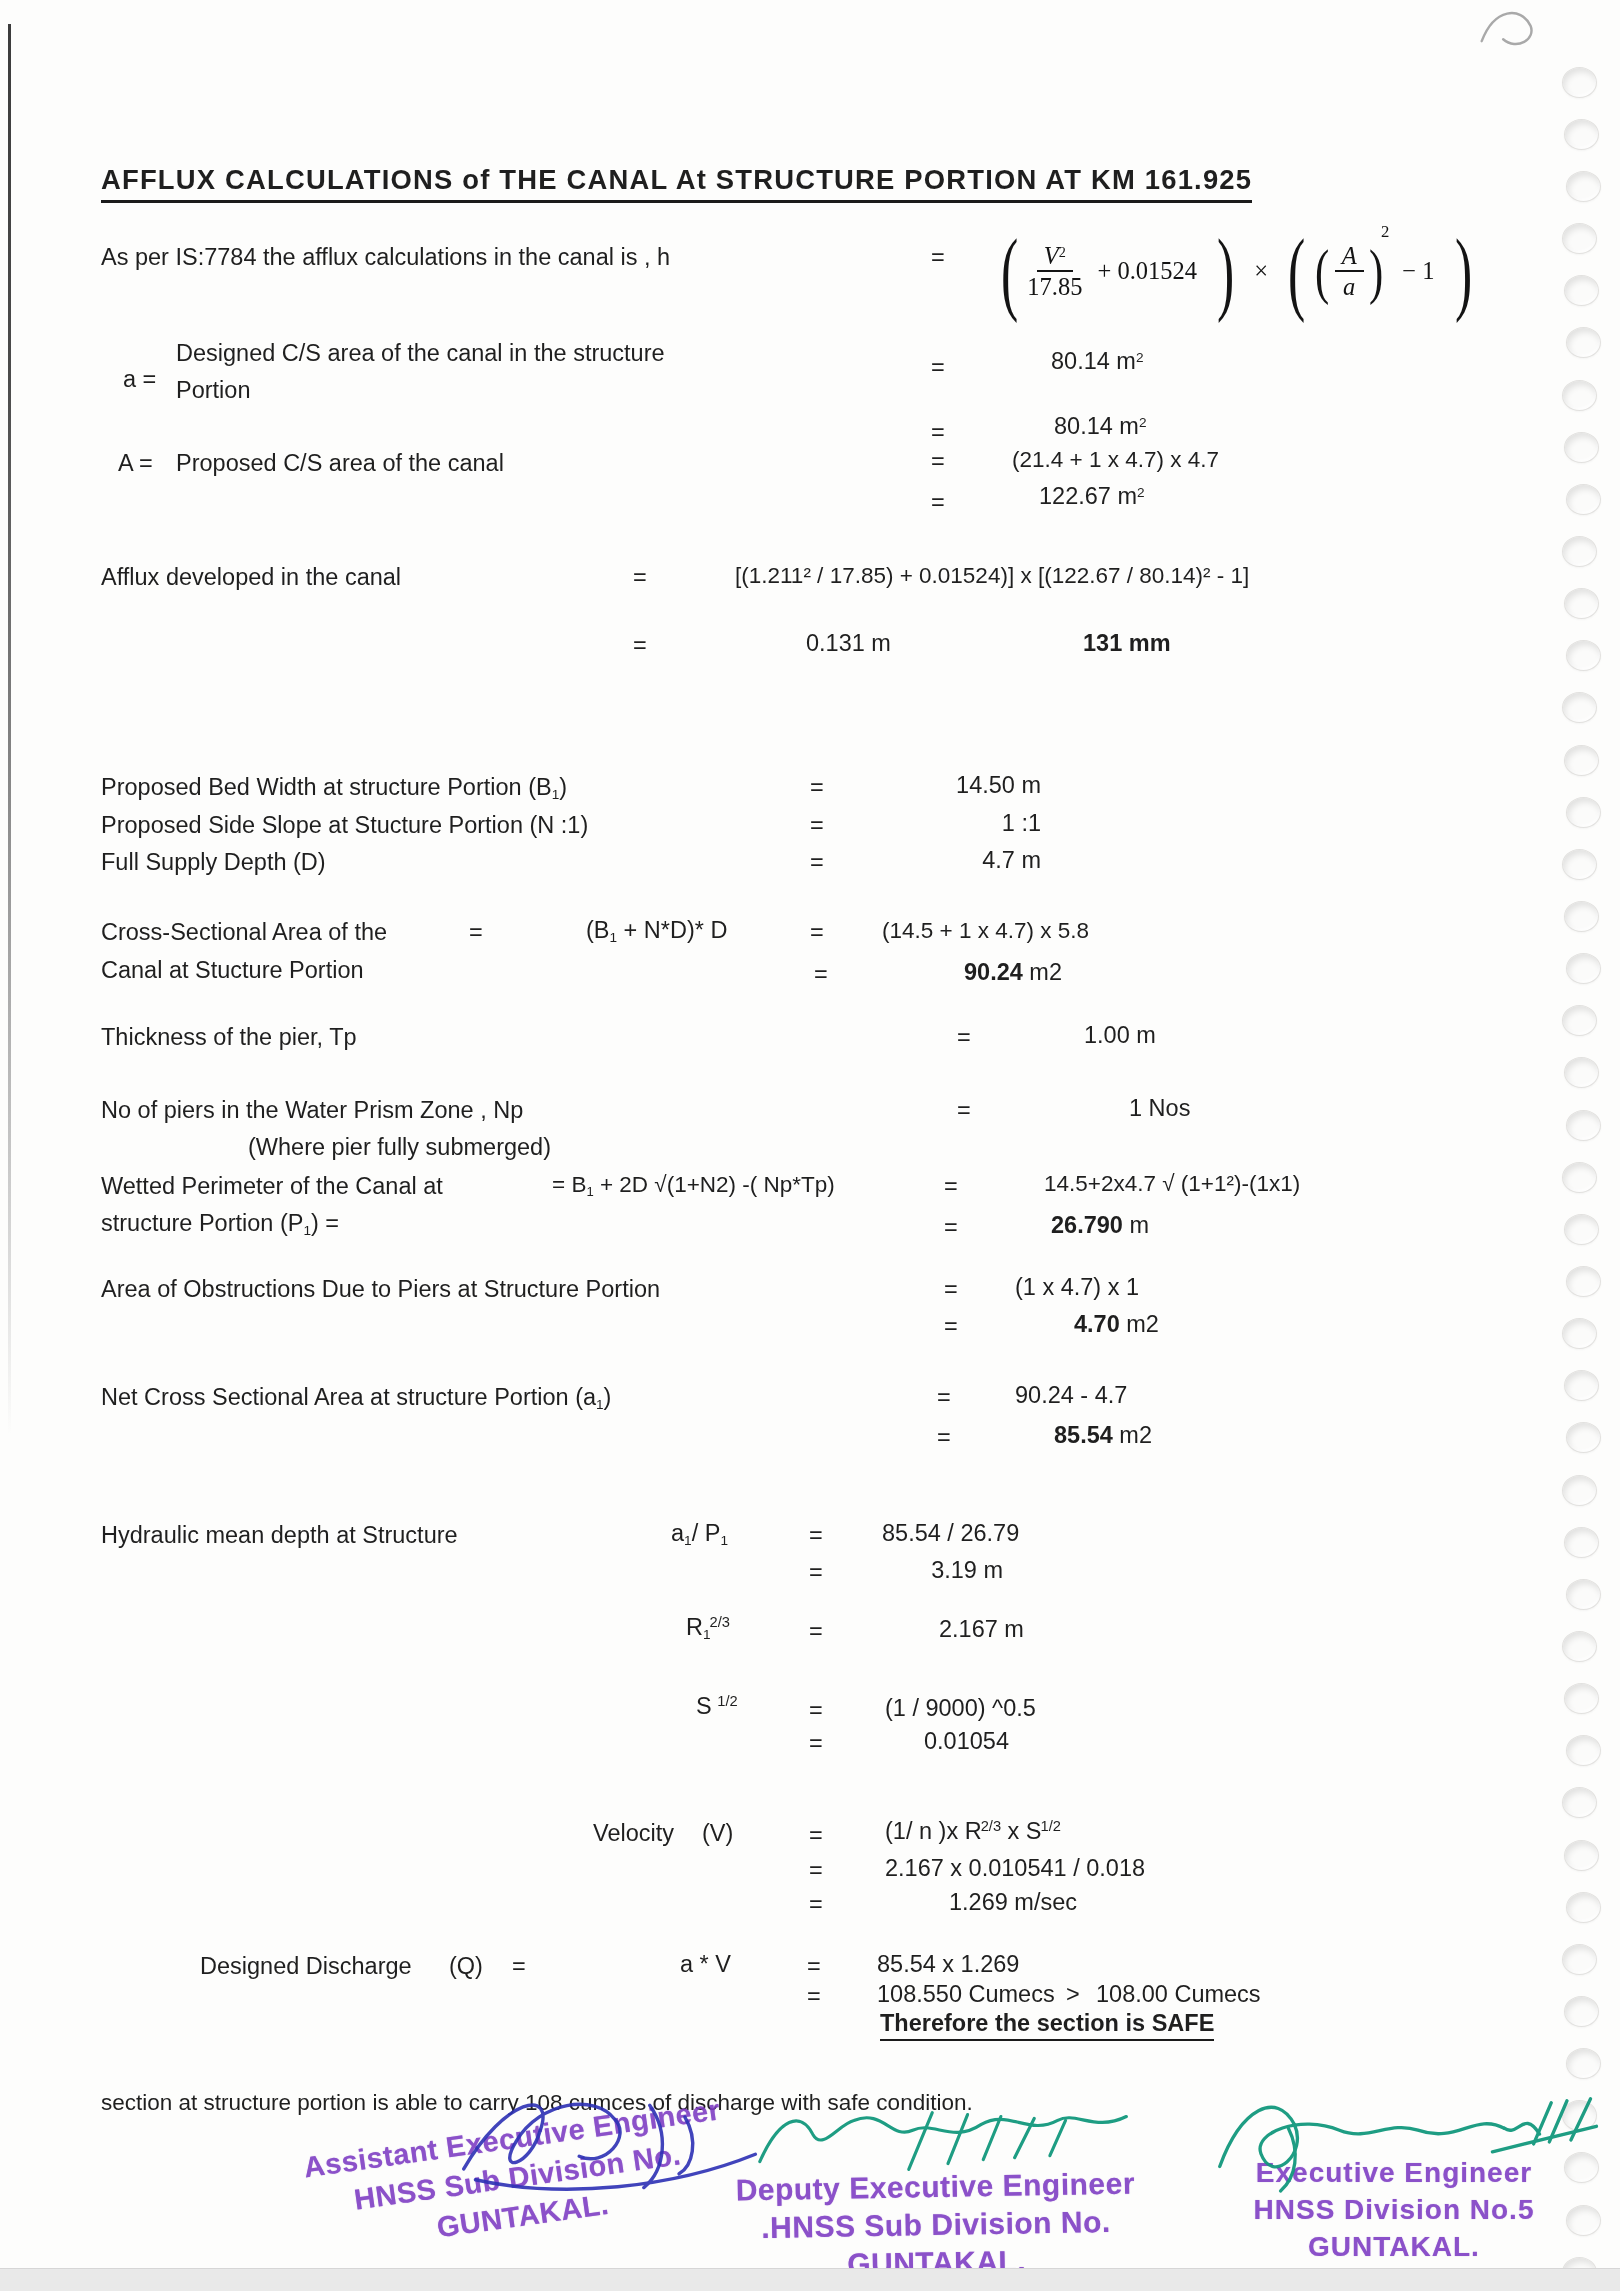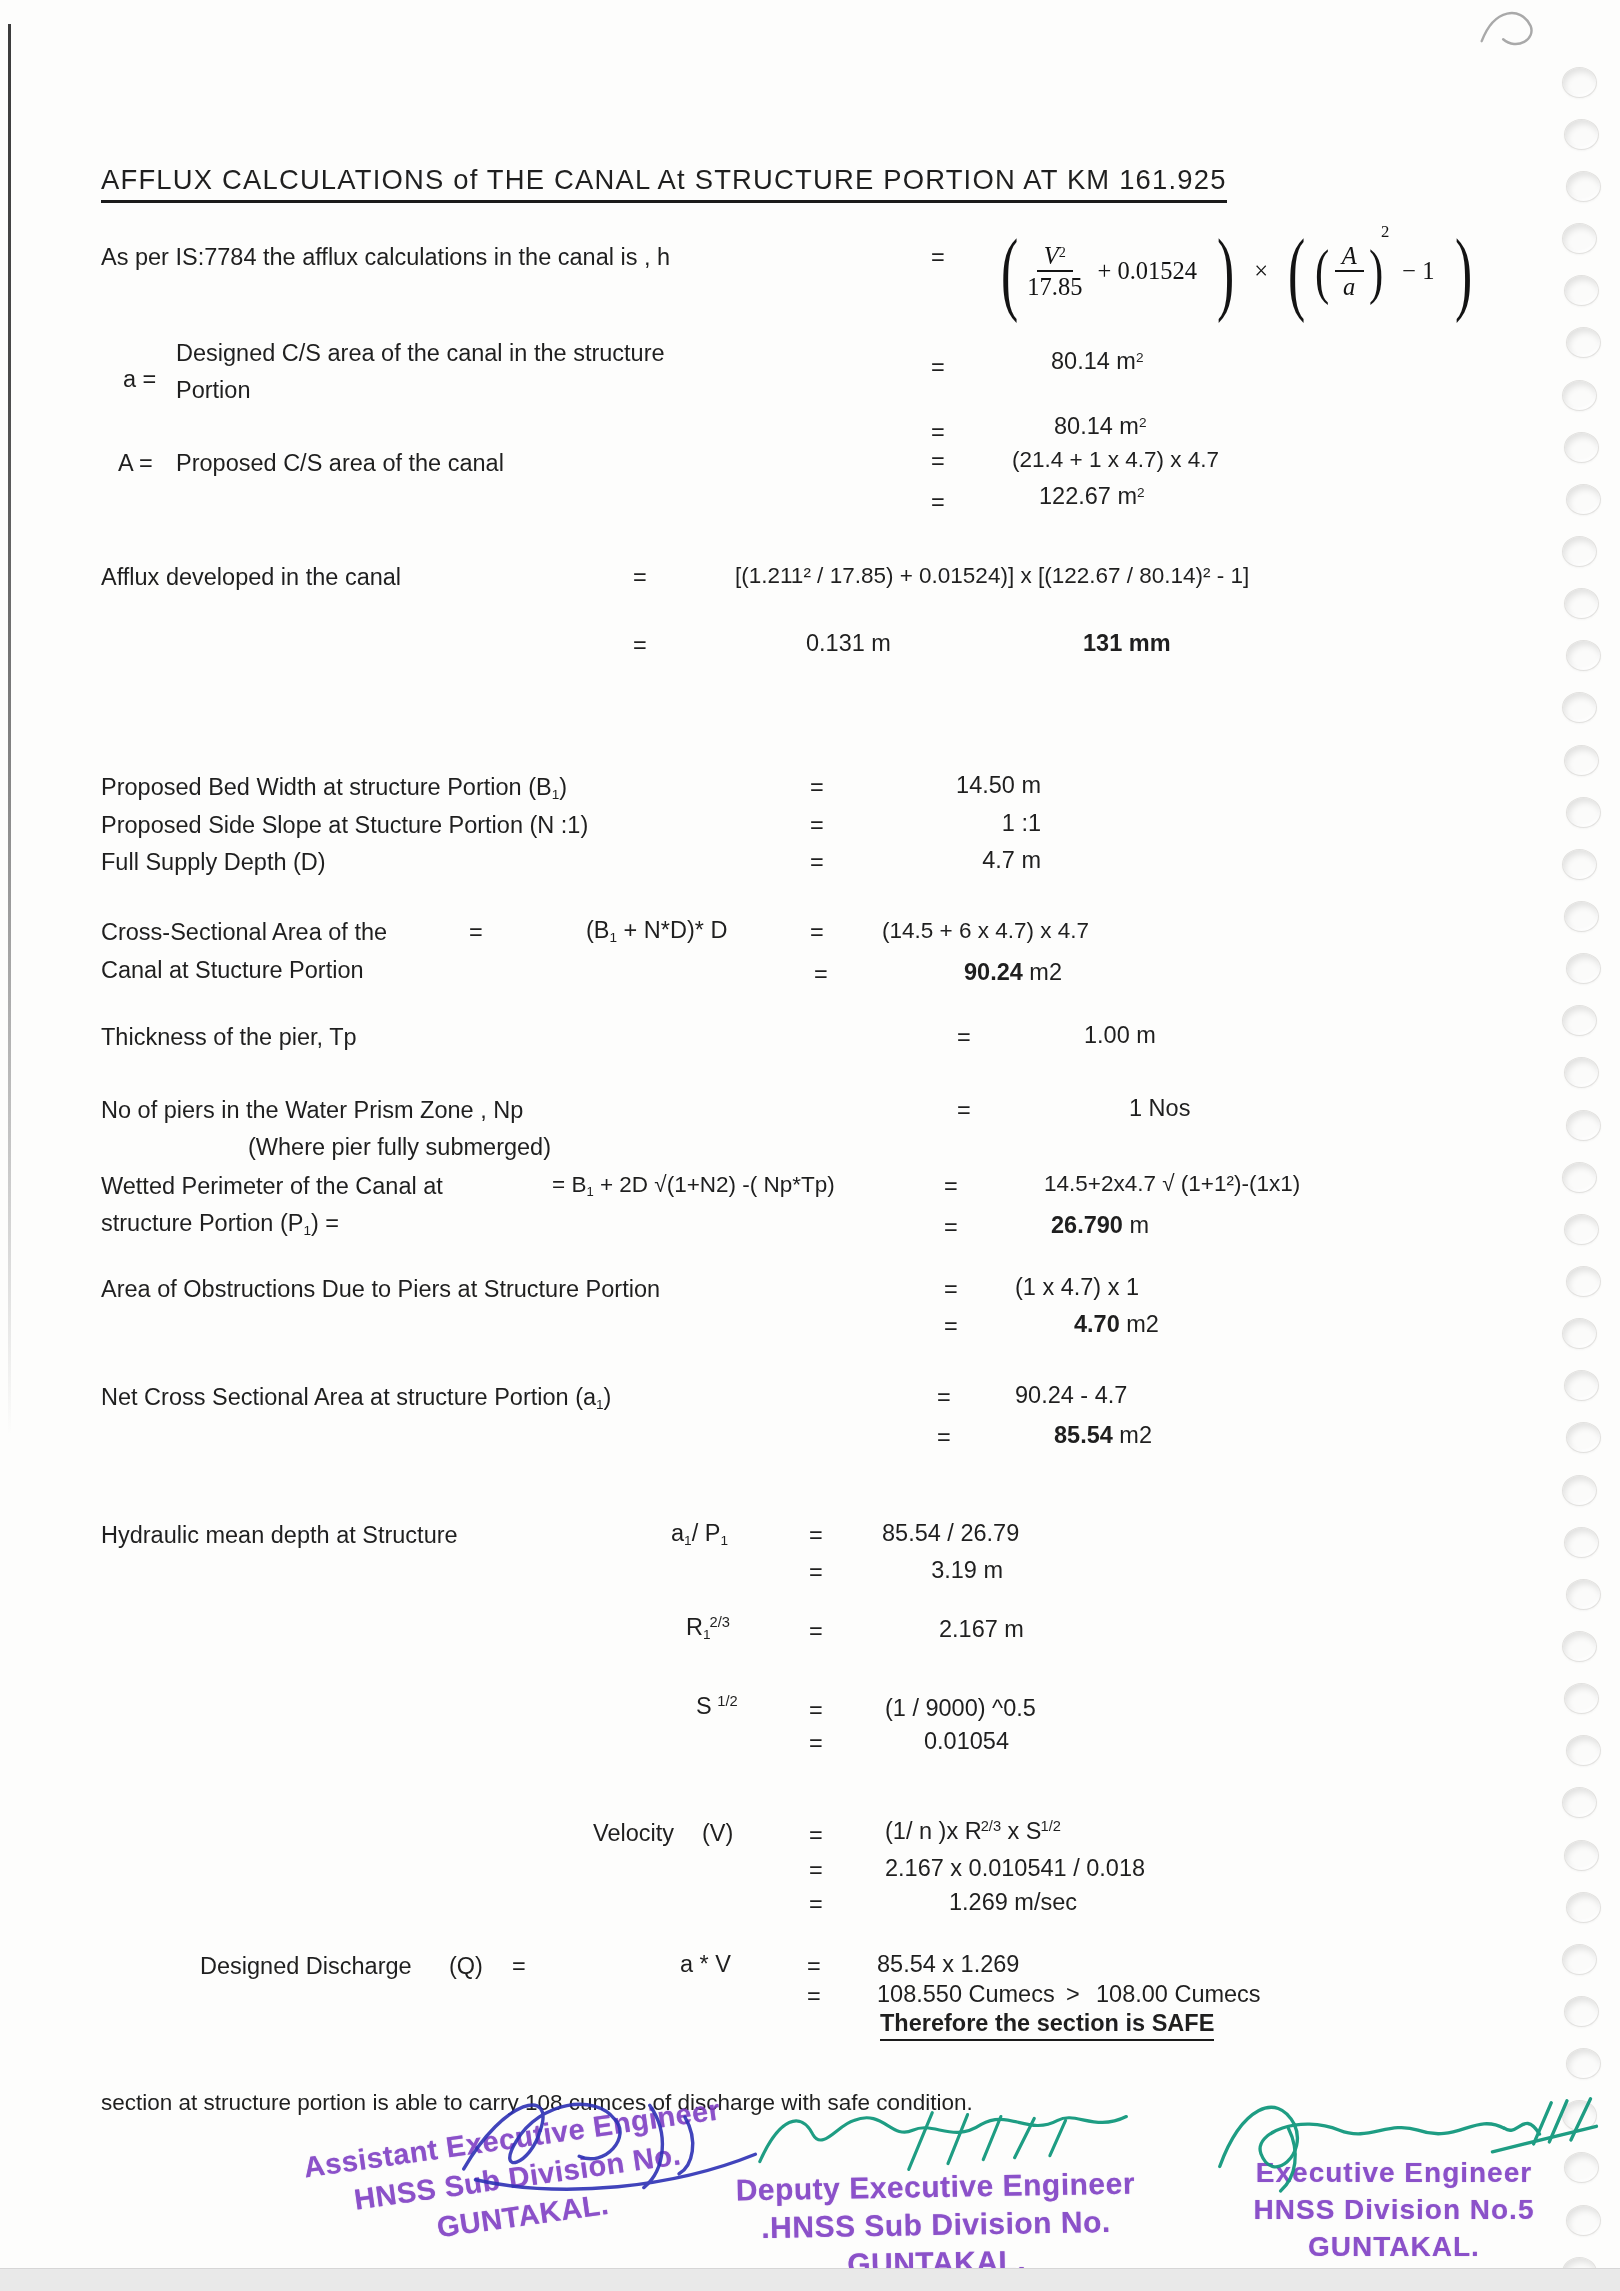--- a/index.html
+++ b/index.html
@@ -6,21 +6,21 @@
   html,body{margin:0;padding:0;background:#9a9a9a;}
   .page{
     position:relative;width:1620px;height:2292px;background:#fdfdfc;
     font-family:"Liberation Sans",sans-serif;color:#1f1f1f;overflow:hidden;
   }
   .t{position:absolute;white-space:nowrap;font-size:23.5px;color:#1f1f1f;line-height:1.1;}
   .b{font-weight:bold;}
   .it{}
   .s23{font-size:22.5px;}
   .title{
-    font-size:27.4px;font-weight:normal;letter-spacing:1.2px;
+    font-size:27.4px;font-weight:bold;letter-spacing:1.2px;
     border-bottom:3.9px solid #1b1b1b;padding-bottom:4.9px;
   }
   .h2{
     font-size:29px;font-weight:bold;letter-spacing:1px;
     border-bottom:3.9px solid #1b1b1b;padding-bottom:3.9px;
   }
   .safe{font-weight:bold;border-bottom:2.9px solid #1b1b1b;padding-bottom:2px;}
   .valr{text-align:right;}
   sub{font-size:0.58em;vertical-align:-0.28em;line-height:0;}
   sup{font-size:0.58em;vertical-align:0.5em;line-height:0;}
@@ -180,21 +180,21 @@
   <div class="t valr" style="left:823px;top:811px;width:218px">1 :1</div>
 
   <div class="t" style="left:101px;top:850px">Full Supply Depth (D)</div>
   <div class="t" style="left:810px;top:850px">=</div>
   <div class="t valr" style="left:823px;top:848px;width:218px">4.7 m</div>
 
   <div class="t" style="left:101px;top:920px">Cross-Sectional Area of the</div>
   <div class="t" style="left:469px;top:920px">=</div>
   <div class="t" style="left:586px;top:918px"><span>(B</span><sub>1</sub><span> + N*D)* D</span></div>
   <div class="t" style="left:810px;top:920px">=</div>
-  <div class="t s23" style="left:882px;top:919px">(14.5 + 6 x 4.7) x 4.7</div>
+  <div class="t s23" style="left:882px;top:919px">(14.5 + 1 x 4.7) x 5.8</div>
   <div class="t" style="left:101px;top:958px">Canal at Stucture Portion</div>
   <div class="t" style="left:814px;top:962px">=</div>
   <div class="t" style="left:964px;top:960px"><span class="b">90.24</span> <span>m2</span></div>
 
   <div class="t" style="left:101px;top:1025px">Thickness of the pier, Tp</div>
   <div class="t" style="left:957px;top:1025px">=</div>
   <div class="t" style="left:1084px;top:1023px">1.00 m</div>
 
   <div class="t" style="left:101px;top:1098px">No of piers in the Water Prism Zone , Np</div>
   <div class="t" style="left:957px;top:1098px">=</div>

